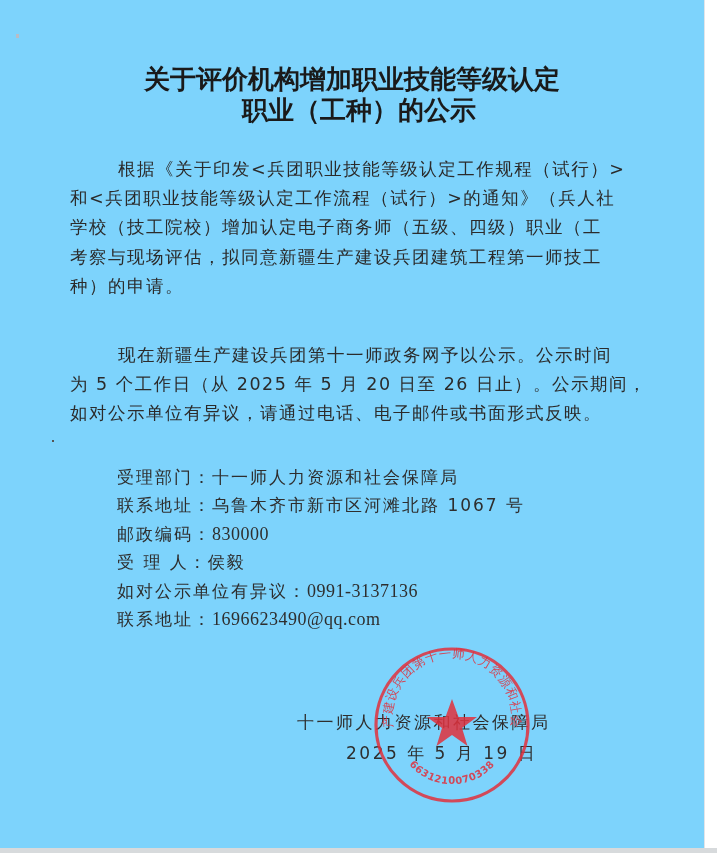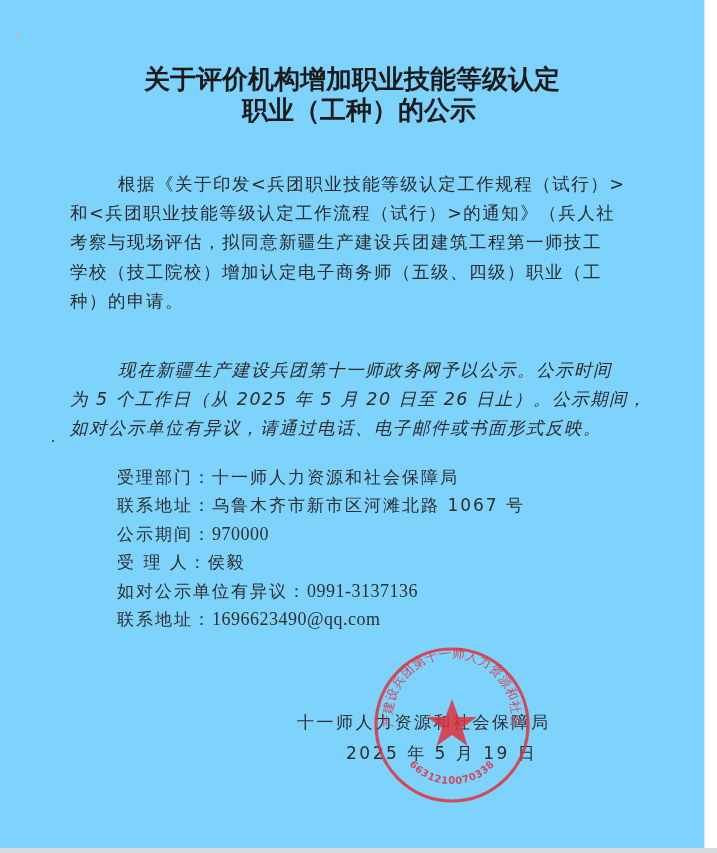--- a/index.html
+++ b/index.html
@@ -28,22 +28,22 @@
   .t1 { top: 62px; }
   .t2 { top: 93px; margin-left: 7px; }
   .para {
     position: absolute; left: 70px; width: 566px;
     font-family: "DejaVu Sans", "Liberation Sans", sans-serif;
     font-size: 17.5px; line-height: 29.2px; color: #2b2b2b;
     text-align: justify; letter-spacing: 1.5px;
   }
   .para .line { display: block; white-space: nowrap; }
   .p1 { top: 155px; }
-  .p2 { top: 341px; font-style: italic; }
-  .indent { padding-left: 48px; margin-top: 15px; }
+  .p2 { top: 341px; }
+  .indent { padding-left: 48px; }
   .info {
     position: absolute; left: 117px; top: 463px;
     font-family: "DejaVu Sans", "Liberation Sans", sans-serif;
     font-size: 17px; line-height: 28.4px; color: #2e2e2e; letter-spacing: 2px;
   }
   .info .row { display: block; white-space: nowrap; }
   .info .val { font-family: "Liberation Serif", serif; letter-spacing: 0.5px; font-size: 18px; }
   .sign {
     position: absolute; left: 0; width: 704px;
     font-family: "DejaVu Sans", "Liberation Sans", sans-serif;
@@ -64,40 +64,40 @@
 <div class="page">
   <div class="mark"></div>
   <div class="mark2"></div>
 
   <div class="title t1">关于评价机构增加职业技能等级认定</div>
   <div class="title t2">职业（工种）的公示</div>
 
   <div class="para p1">
     <span class="line indent">根据《关于印发&lt;兵团职业技能等级认定工作规程（试行）&gt;</span>
     <span class="line">和&lt;兵团职业技能等级认定工作流程（试行）&gt;的通知》（兵人社</span>
+    <span class="line">学校（技工院校）增加认定电子商务师（五级、四级）职业（工</span>
     <span class="line">考察与现场评估，拟同意新疆生产建设兵团建筑工程第一师技工</span>
-    <span class="line">学校（技工院校）增加认定电子商务师（五级、四级）职业（工</span>
     <span class="line">种）的申请。</span>
   </div>
 
   <div class="para p2">
     <span class="line indent">现在新疆生产建设兵团第十一师政务网予以公示。公示时间</span>
     <span class="line">为 5 个工作日（从 2025 年 5 月 20 日至 26 日止）。公示期间，</span>
     <span class="line">如对公示单位有异议，请通过电话、电子邮件或书面形式反映。</span>
   </div>
 
   <div class="info">
     <span class="row">
       <span>受理部门：</span><span>十一师人力资源和社会保障局</span>
     </span>
     <span class="row">
       <span>联系地址：</span><span>乌鲁木齐市新市区河滩北路 1067 号</span>
     </span>
     <span class="row">
-      <span>公示期间：</span><span class="val">970000</span>
+      <span>邮政编码：</span><span class="val">830000</span>
     </span>
     <span class="row">
       <span>受 理 人：</span><span>侯毅</span>
     </span>
     <span class="row">
       <span>如对公示单位有异议：</span><span class="val">0991-3137136</span>
     </span>
     <span class="row">
       <span>联系地址：</span><span class="val">1696623490@qq.com</span>
     </span>

